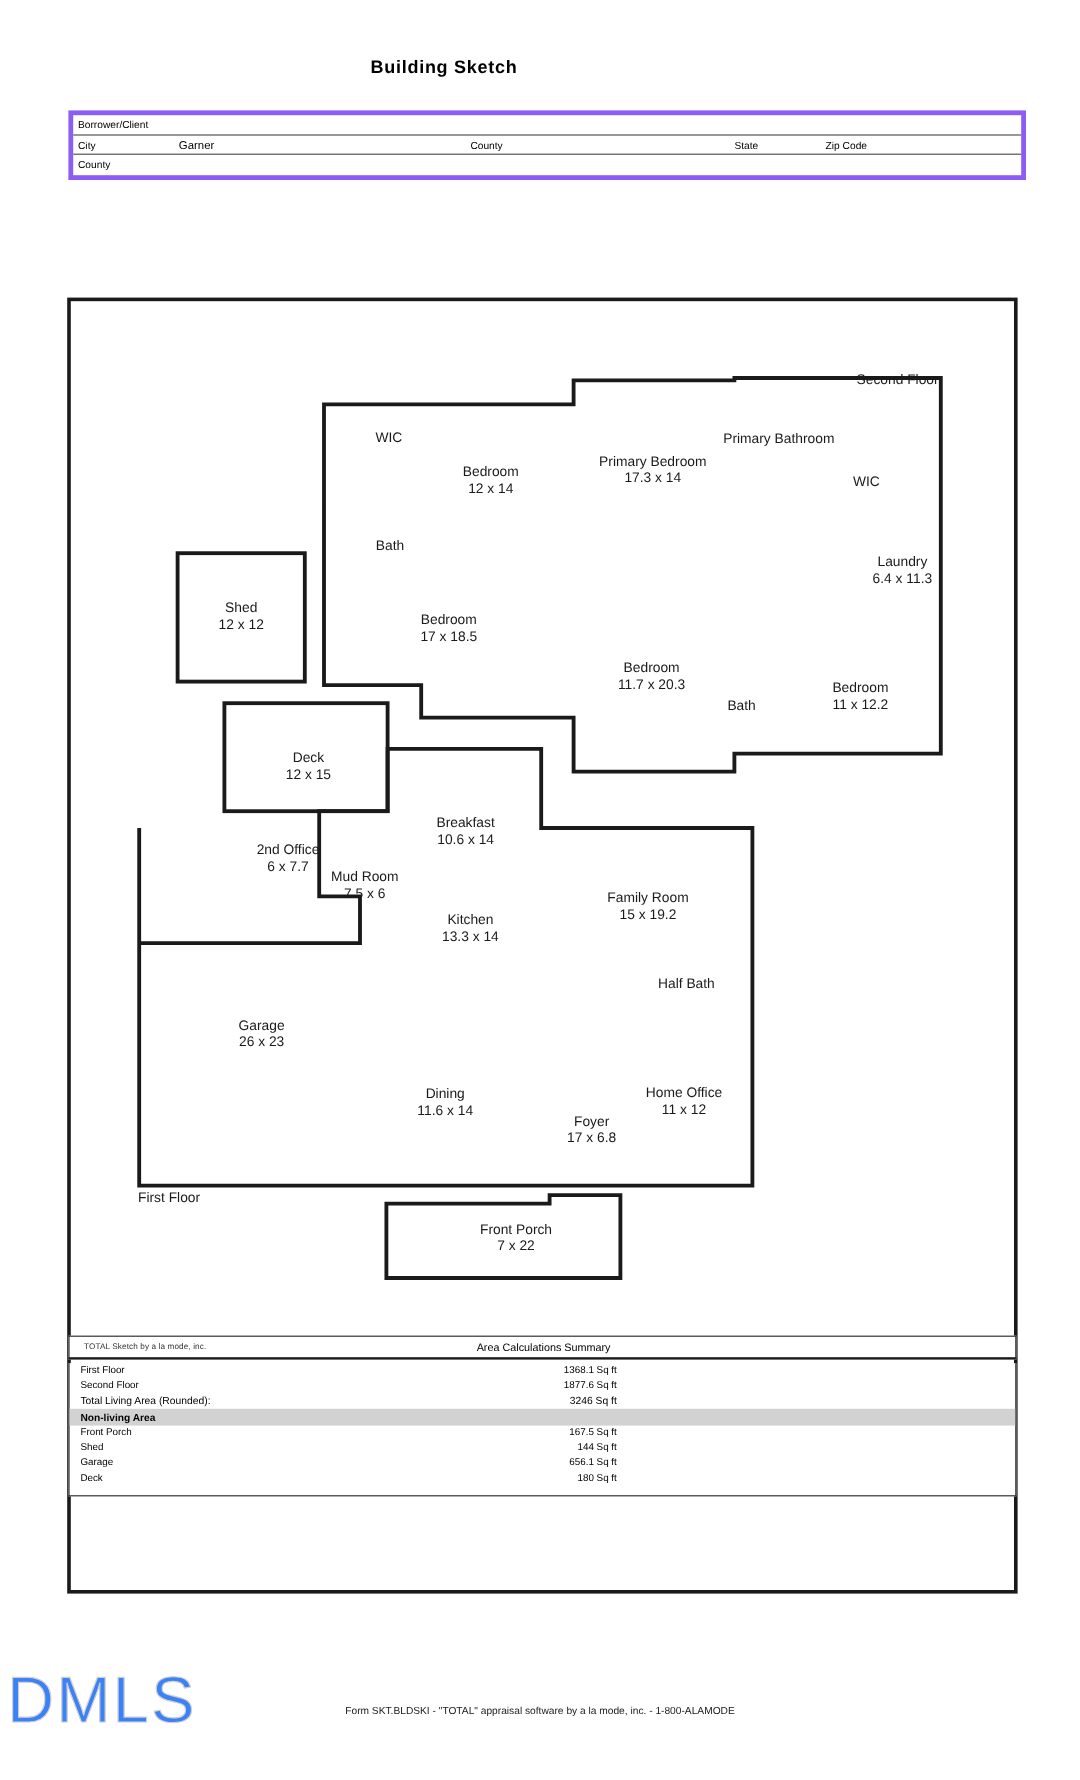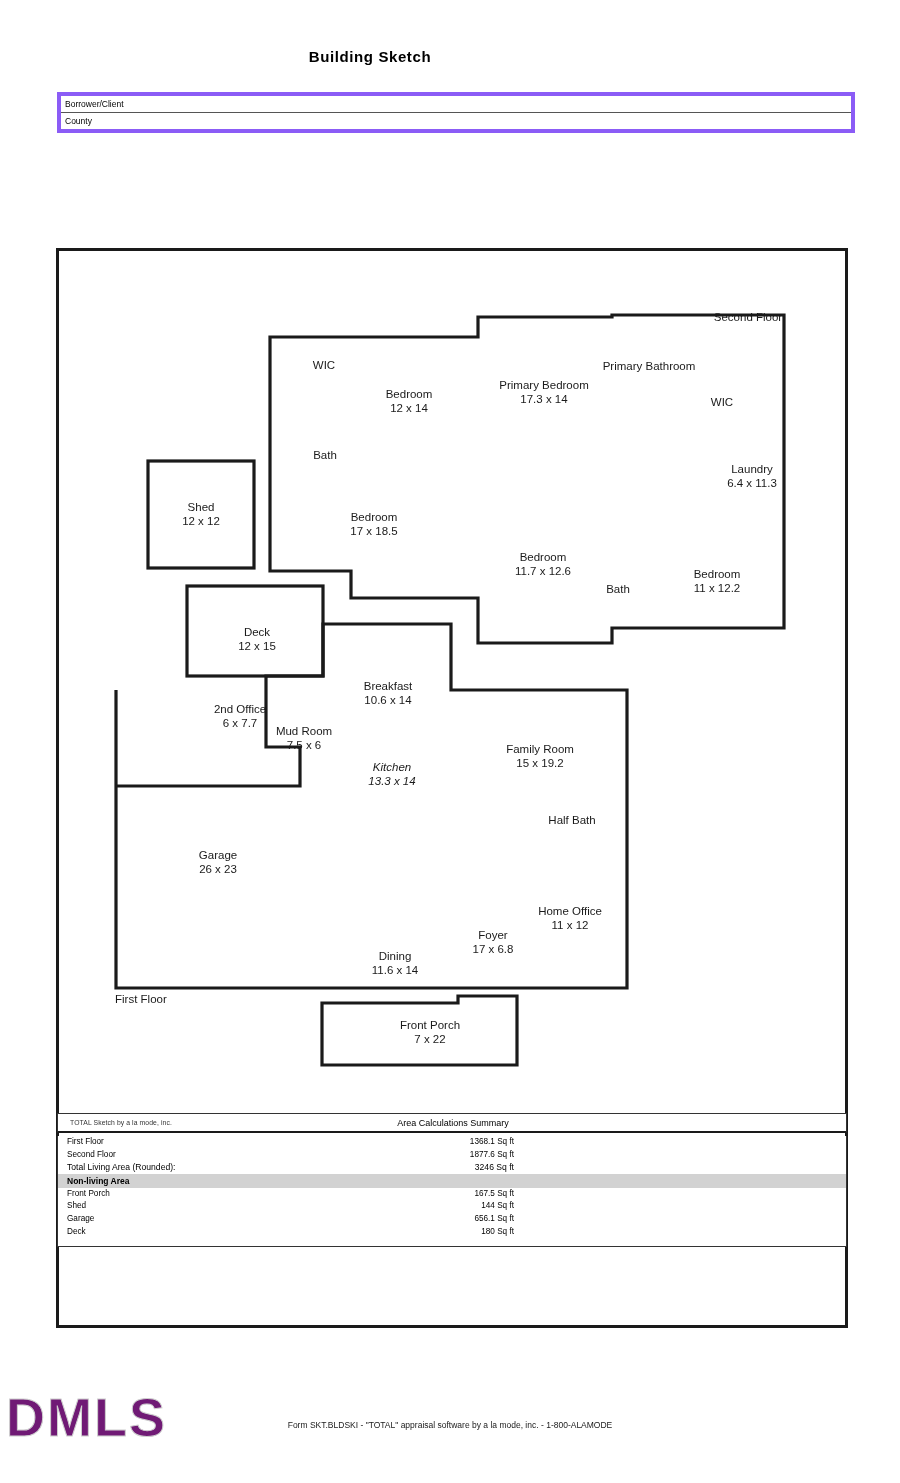--- a/index.html
+++ b/index.html
@@ -162,24 +162,24 @@
     white-space: nowrap;
   }
 
   
   .watermark {
     position: absolute;
     left: 6px;
     top: 1386px;
     font-size: 54px;
     letter-spacing: 2px;
-    color: #701a75;
+    color: #3b82f6;
     -webkit-text-stroke: 1px #cfcfcf;
     font-family: "Liberation Sans", sans-serif;
-    font-weight: 700;
+    font-weight: 400;
     user-select: none;
   }
   .form-footer {
     position: absolute;
     left: 0;
     top: 1420px;
     width: 900px;
     text-align: center;
     font-size: 8.5px;
     color: #1a1a1a;
@@ -189,20 +189,27 @@
 <body>
 
 <div class="doc-title">Building Sketch</div>
 
 <div class="hdr-table">
   <div class="hdr-row">
     <span class="hdr-lbl" style="left:4px;">Borrower/Client</span>
     <span class="hdr-val" style="left:88px;"></span>
   </div>
   <div class="hdr-row">
+    <span class="hdr-lbl" style="left:4px;">City</span>
+    <span class="hdr-val" style="left:88px;">Garner</span>
+    <span class="hdr-lbl" style="left:331px;">County</span>
+    <span class="hdr-lbl" style="left:551px;">State</span>
+    <span class="hdr-lbl" style="left:627px;">Zip Code</span>
+  </div>
+  <div class="hdr-row">
     <span class="hdr-lbl" style="left:4px;">County</span>
     <span class="hdr-val" style="left:88px;"></span>
   </div>
 </div>
 
 <div class="sketch-frame">
 
   <svg class="sketch-svg" width="786" height="1074" viewBox="0 0 786 1074">
     <g fill="none" stroke="#1a1a1a" stroke-width="3.2" stroke-linejoin="miter">
 
@@ -244,21 +251,21 @@
   <div class="fp-label" style="left:653px; top:212px;margin-left:40px;">
     <span>Laundry</span><br>
     <span>6.4 x 11.3</span>
   </div>
   <div class="fp-label" style="left:315px; top:260px;">
     <span>Bedroom</span><br>
     <span>17 x 18.5</span>
   </div>
   <div class="fp-label" style="left:484px; top:300px;">
     <span>Bedroom</span><br>
-    <span>11.7 x 12.6</span>
+    <span>11.7 x 20.3</span>
   </div>
   <div class="fp-label" style="left:559px; top:332px;">
     <span>Bath</span>
   </div>
   <div class="fp-label" style="left:658px; top:317px;">
     <span>Bedroom</span><br>
     <span>11 x 12.2</span>
   </div>
 
   <div class="fp-label" style="left:142px; top:250px;">
@@ -275,36 +282,36 @@
     <span>10.6 x 14</span>
   </div>
   <div class="fp-label" style="left:181px; top:452px;">
     <span>2nd Office</span><br>
     <span>6 x 7.7</span>
   </div>
   <div class="fp-label" style="left:245px; top:474px;">
     <span>Mud Room</span><br>
     <span>7.5 x 6</span>
   </div>
-  <div class="fp-label" style="left:333px; top:510px;font-style:italic;">
+  <div class="fp-label" style="left:333px; top:510px;">
     <span>Kitchen</span><br>
     <span>13.3 x 14</span>
   </div>
   <div class="fp-label" style="left:481px; top:492px;">
     <span>Family Room</span><br>
     <span>15 x 19.2</span>
   </div>
   <div class="fp-label" style="left:513px; top:563px;">
     <span>Half Bath</span>
   </div>
   <div class="fp-label" style="left:159px; top:598px;">
     <span>Garage</span><br>
     <span>26 x 23</span>
   </div>
-  <div class="fp-label" style="left:336px; top:655px;margin-top:44px;">
+  <div class="fp-label" style="left:312px; top:655px;">
     <span>Dining</span><br>
     <span>11.6 x 14</span>
   </div>
   <div class="fp-label" style="left:511px; top:654px;">
     <span>Home Office</span><br>
     <span>11 x 12</span>
   </div>
   <div class="fp-label" style="left:434px; top:678px;">
     <span>Foyer</span><br>
     <span>17 x 6.8</span>

